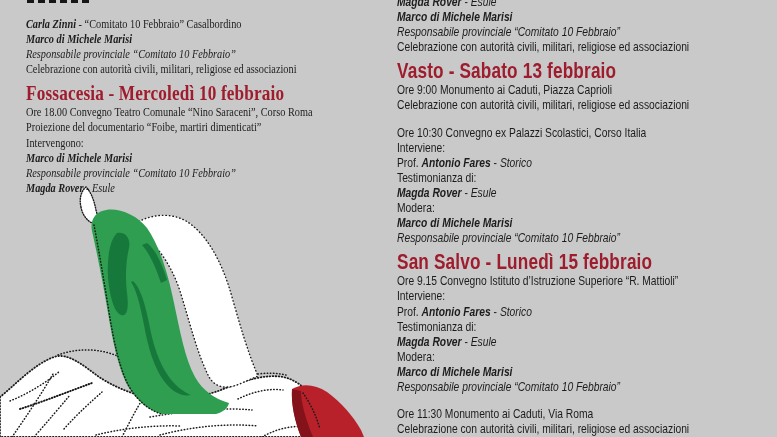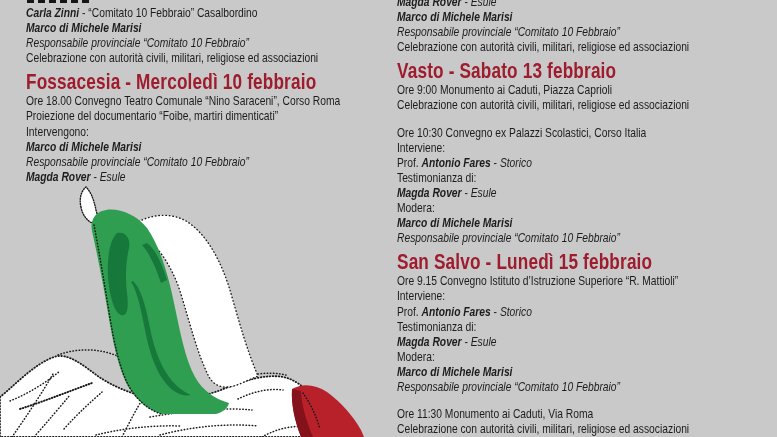--- a/index.html
+++ b/index.html
@@ -3,21 +3,21 @@
 <meta charset="utf-8">
 <style>
   html,body{margin:0;padding:0;background:#888;}
   .poster{
     position:relative;width:777px;height:437px;overflow:hidden;
     background:var(--bg,#c9c9c9);
     font-family:"Liberation Sans","DejaVu Sans",sans-serif;
     color:var(--ink,#1c1c1c);
   }
   .col{position:absolute;width:480px;}
-  .col-left{left:26px;top:5px;}
+  .col-left{left:26px;top:16px;font-family:Liberation Serif, serif;}
   .col-right{left:397px;top:-6px;}
   .line{
     font-size:13.2px;line-height:15.1px;height:15.1px;white-space:nowrap;
     transform:scaleX(0.78);transform-origin:0 50%;
   }
   .gap{height:12px;}
   .heading{
     font-size:21.5px;line-height:22px;height:22px;margin:6px 0 0 0;
     font-weight:bold;color:var(--heading,#9e1c2d);white-space:nowrap;
     transform:scaleX(0.8);transform-origin:0 50%;letter-spacing:.2px;

